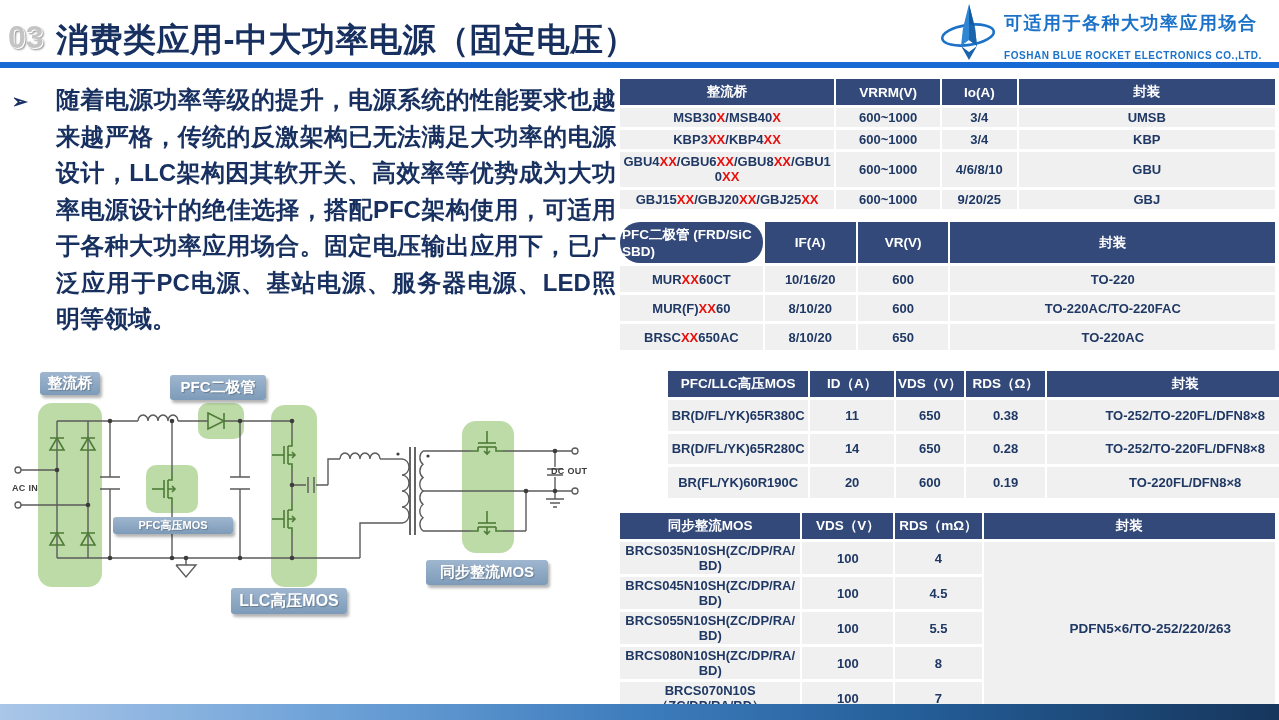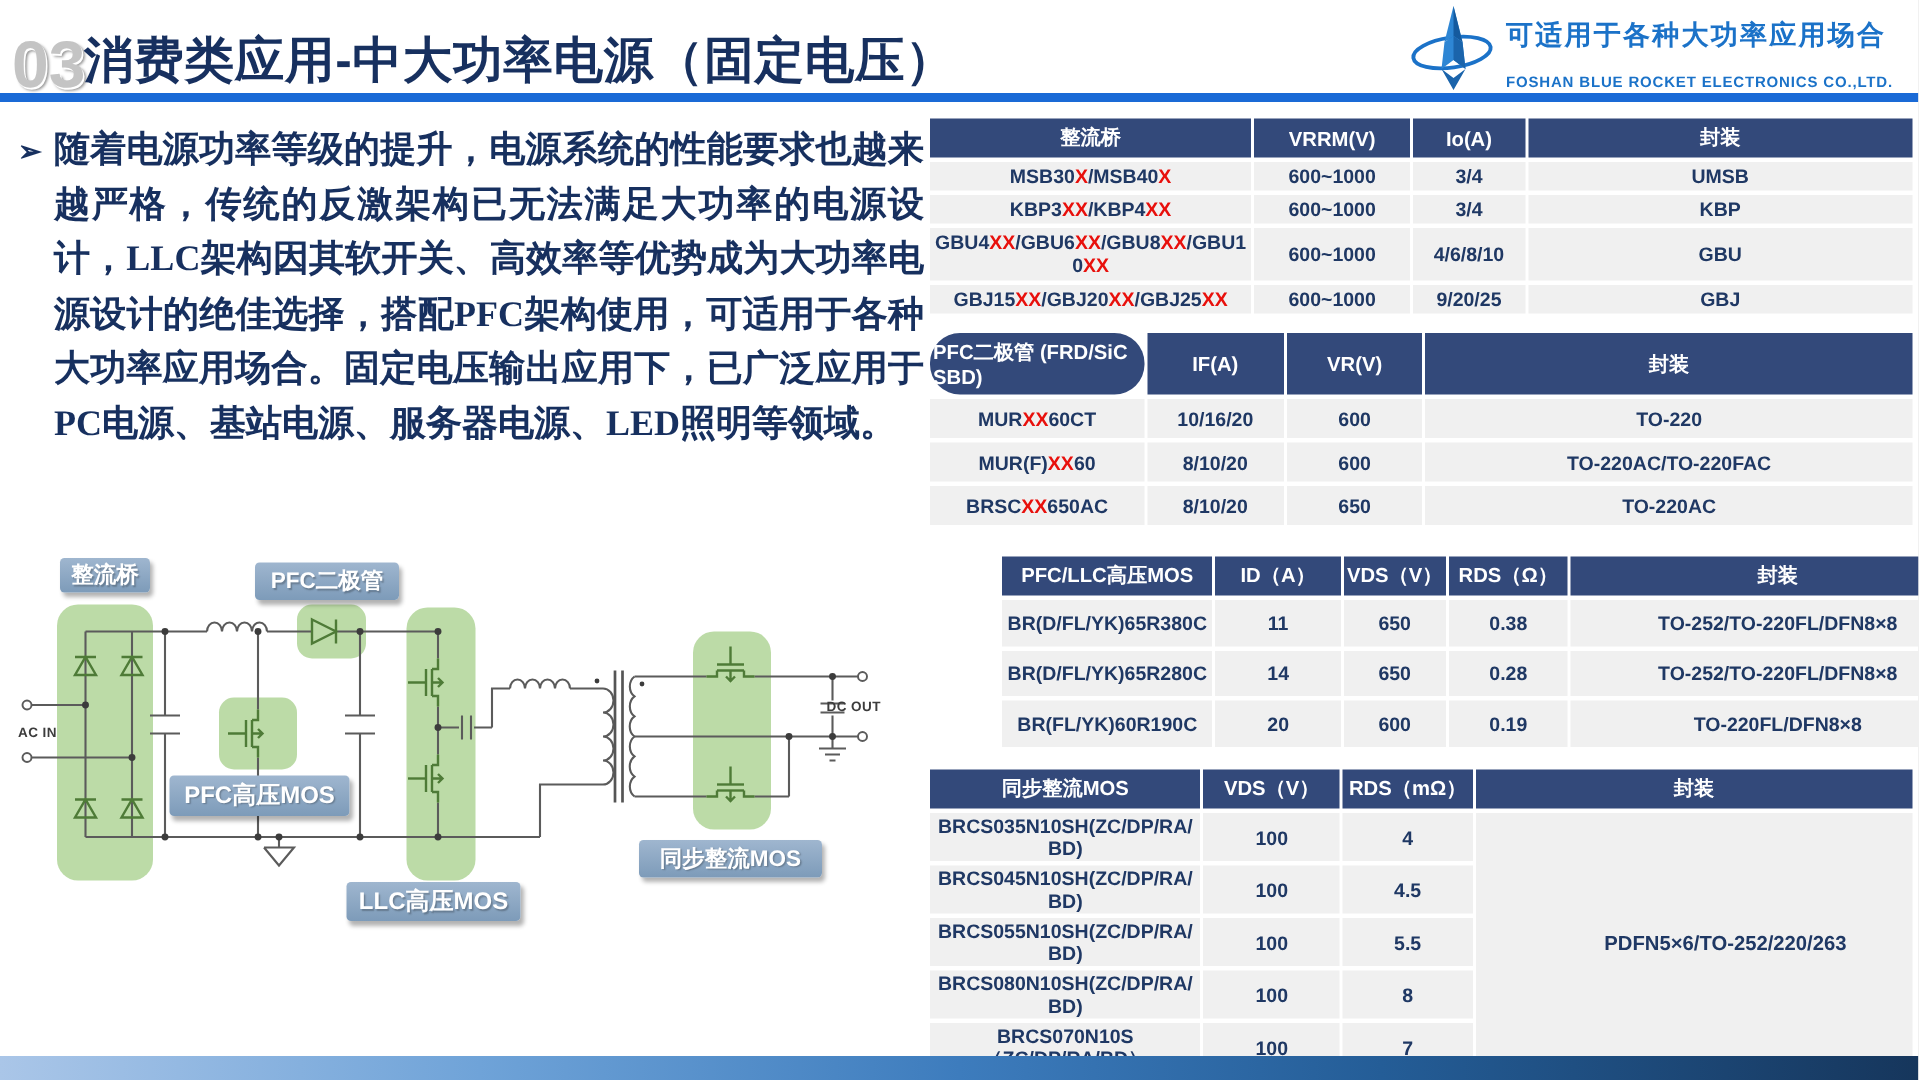--- a/index.html
+++ b/index.html
@@ -1,32 +1,32 @@
 <!DOCTYPE html>
 <html><head>
 <meta charset="utf-8">
 <style>
   html,body{margin:0;padding:0;background:#e8e8e8;}
   .slide{position:relative;width:1279px;height:720px;background:#ffffff;overflow:hidden;
          font-family:"Liberation Sans",sans-serif;}
   .abs{position:absolute;}
 
   
-  .num03{left:8px;top:19px;font-size:44px;font-weight:bold;color:#c4c4c4;
+  .num03{left:8px;top:19px;font-size:32px;font-weight:bold;color:#c4c4c4;
          text-shadow:1px 1px 0 #ffffff,2px 2px 2px #8f8f8f;}
   .title{left:56px;top:18px;font-size:33px;font-weight:bold;color:#17305f;letter-spacing:0.5px;}
   .rule{left:0;top:62px;width:1279px;height:6px;background:#1a6ad6;}
   .logo-cn{font-size:18px;font-weight:bold;color:#1b72c8;letter-spacing:1.5px;line-height:20px;}
   .logo-en{font-size:10px;font-weight:bold;color:#1b72c8;letter-spacing:0.55px;margin-top:17px;}
 
   
   .intro{left:12px;top:82px;width:604px;color:#17305f;font-weight:bold;
          font-size:24px;line-height:36.5px;}
   .intro .bullet{position:absolute;left:0;top:2px;font-size:19px;}
-  .intro .txt{margin-left:24px;text-align:justify;font-family:Liberation Serif, serif;}
+  .intro .txt{margin-left:44px;text-align:justify;}
 
   
   svg .w{stroke:#5b5b5b;stroke-width:1.4;fill:none;}
   svg .g{stroke:#4e7b37;stroke-width:1.6;fill:none;}
   svg .core{stroke:#555;stroke-width:1.8;fill:none;}
   svg .hl{fill:#a9d18e;opacity:0.78;}
   svg .dot{fill:#3c3c3c;stroke:none;}
   svg .term{fill:#ffffff;stroke:#5b5b5b;stroke-width:1.3;}
   .badge{position:absolute;display:flex;align-items:center;justify-content:center;
          background:linear-gradient(#9fb6cf,#7d9bb9);color:#fff;font-weight:bold;
@@ -154,21 +154,21 @@
     <circle class="dot" cx="282" cy="130" r="2.3"></circle>
     <circle class="dot" cx="282" cy="203" r="2.3"></circle>
     <circle class="dot" cx="545" cy="96" r="2.3"></circle>
     <circle class="dot" cx="545" cy="136" r="2.3"></circle>
     <circle class="dot" cx="516" cy="136" r="2.3"></circle>
     <circle class="dot" cx="176" cy="203" r="2.3"></circle>
   </svg>
 
   <div class="abs badge" style="left:40px;top:372px;width:60px;height:23px;font-size:15px;">整流桥</div>
   <div class="abs badge" style="left:170px;top:375px;width:96px;height:25px;font-size:15px;">PFC二极管</div>
-  <div class="abs badge" style="left:113px;top:517px;width:120px;height:27px;font-size:16px;">PFC高压MOS</div>
+  <div class="abs badge" style="left:113px;top:517px;width:120px;height:17px;font-size:11px;">PFC高压MOS</div>
   <div class="abs badge" style="left:231px;top:588px;width:116px;height:26px;font-size:16px;">LLC高压MOS</div>
   <div class="abs badge" style="left:426px;top:560px;width:122px;height:25px;font-size:15px;">同步整流MOS</div>
   <div class="tinylbl" style="left:12px;top:483px;">AC IN</div>
   <div class="tinylbl" style="left:551px;top:466px;">DC OUT</div>
 
   <div class="tblbox" style="left:618px;top:76px;width:659px;height:136px;">
     <table>
         <colgroup>
           <col style="width:33%">
           <col style="width:16%">

